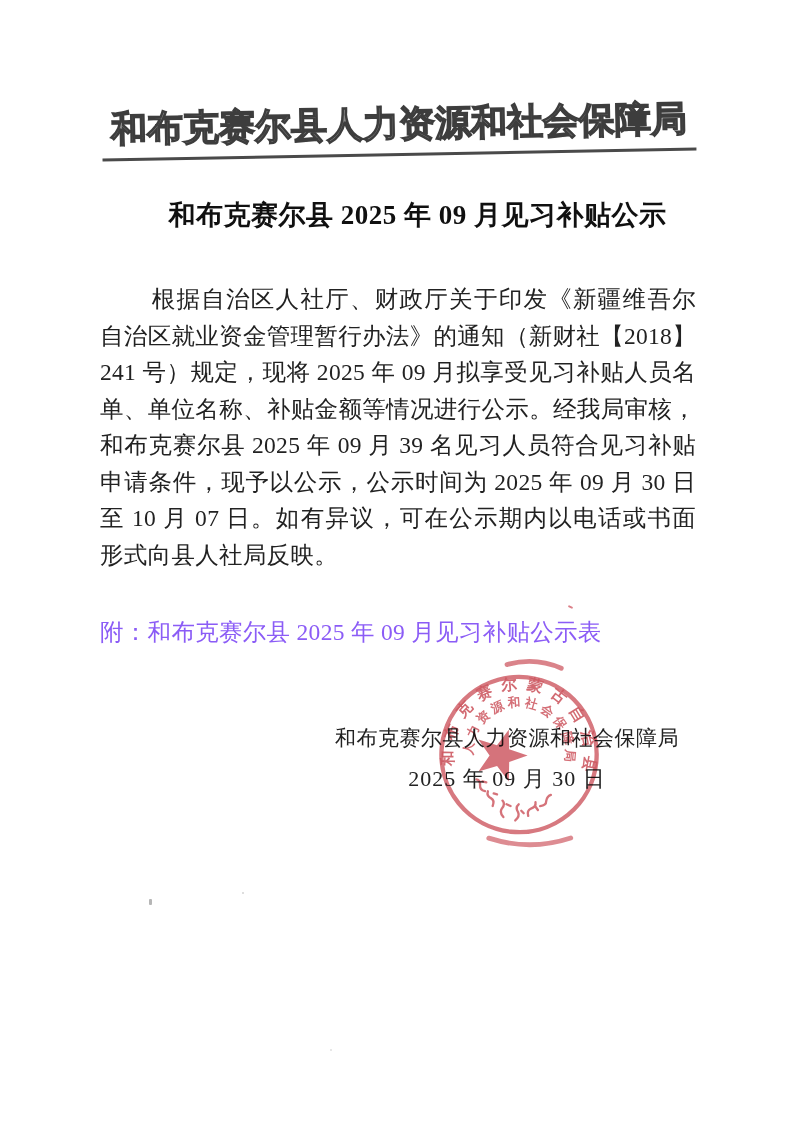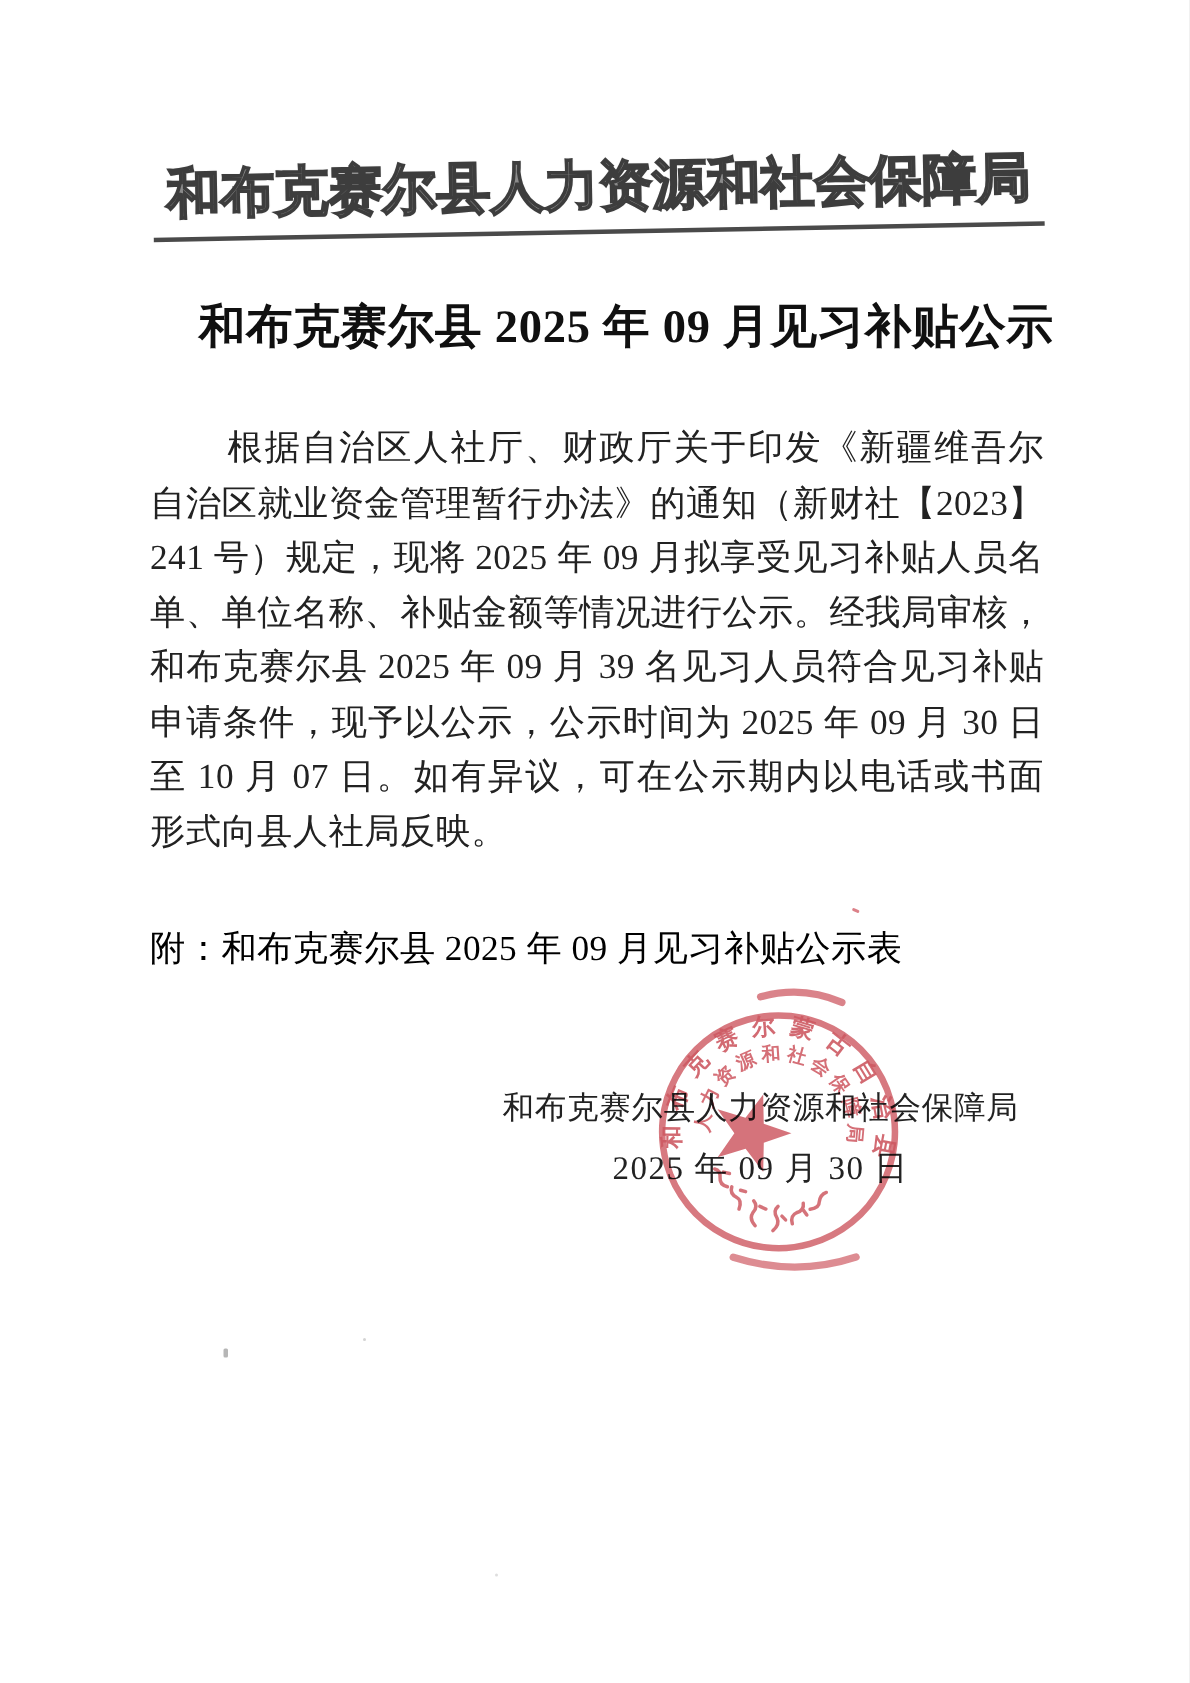--- a/index.html
+++ b/index.html
@@ -36,21 +36,21 @@
     white-space: nowrap;
   }
 
   
   .doc-title {
     position: absolute;
     top: 197px;
     left: 0;
     width: 100%;
     text-align: center;
-    font-size: 31px;
+    font-size: 27px;
     font-weight: 700;
     color: #101010;
     letter-spacing: 0.5px;
     white-space: nowrap;
     padding-left: 42px;
   }
 
   
   .body-block {
     position: absolute;
@@ -66,21 +66,21 @@
   }
   .body-block p { margin: 0; }
   .para { text-indent: 2.2em; }
   .contact-line { text-indent: 2.2em; }
 
   .attachment-line {
     position: absolute;
     top: 616px;
     left: 100px;
     font-size: 23.5px;
-    color: #000000;
+    color: #8b5cf6;
     letter-spacing: 0.3px;
     white-space: nowrap;
   }
 
   
   .signature-block {
     position: absolute;
     top: 724px;
     left: 322px;
     width: 370px;
@@ -128,21 +128,21 @@
 </head>
 <body>
 
 <div class="page">
 
   <div class="letterhead">和布克赛尔县人力资源和社会保障局</div>
 
   <div class="doc-title">和布克赛尔县 2025 年 09 月见习补贴公示</div>
 
   <div class="body-block">
-    <p class="para">根据自治区人社厅、财政厅关于印发《新疆维吾尔自治区就业资金管理暂行办法》的通知（新财社【2023】241 号）规定，现将 2025 年 09 月拟享受见习补贴人员名单、单位名称、补贴金额等情况进行公示。经我局审核，和布克赛尔县 2025 年 09 月 39 名见习人员符合见习补贴申请条件，现予以公示，公示时间为 2025 年 09 月 30 日至 10 月 07 日。如有异议，可在公示期内以电话或书面形式向县人社局反映。</p>
+    <p class="para">根据自治区人社厅、财政厅关于印发《新疆维吾尔自治区就业资金管理暂行办法》的通知（新财社【2018】241 号）规定，现将 2025 年 09 月拟享受见习补贴人员名单、单位名称、补贴金额等情况进行公示。经我局审核，和布克赛尔县 2025 年 09 月 39 名见习人员符合见习补贴申请条件，现予以公示，公示时间为 2025 年 09 月 30 日至 10 月 07 日。如有异议，可在公示期内以电话或书面形式向县人社局反映。</p>
   </div>
 
   <div class="attachment-line">附：和布克赛尔县 2025 年 09 月见习补贴公示表</div>
 
   <div class="signature-block">
     <div class="issuer-name">和布克赛尔县人力资源和社会保障局</div>
     <div class="issue-date">2025 年 09 月 30 日</div>
   </div>
 
   <div class="seal">

